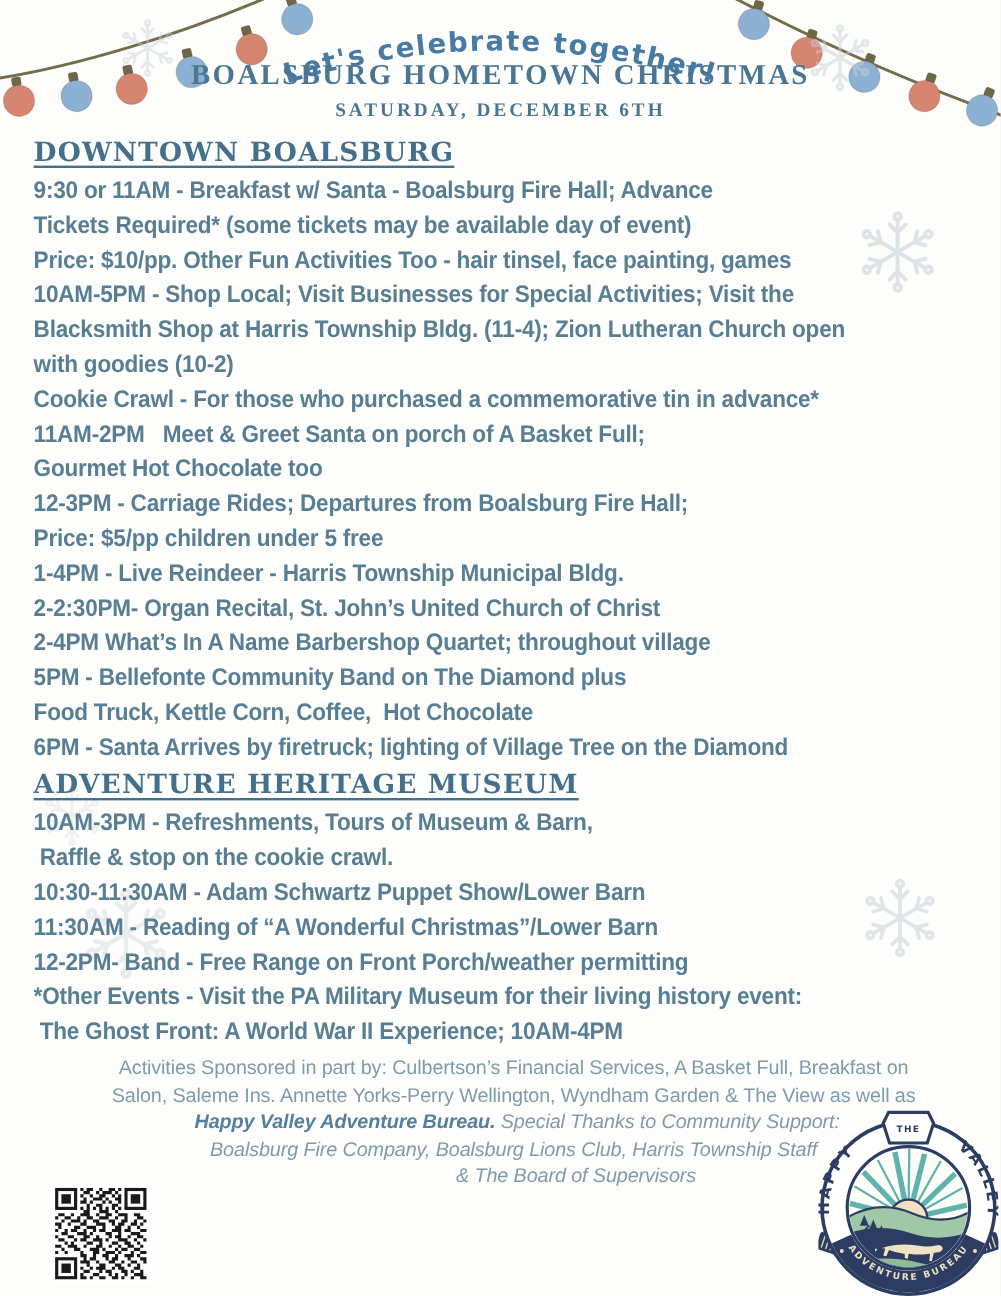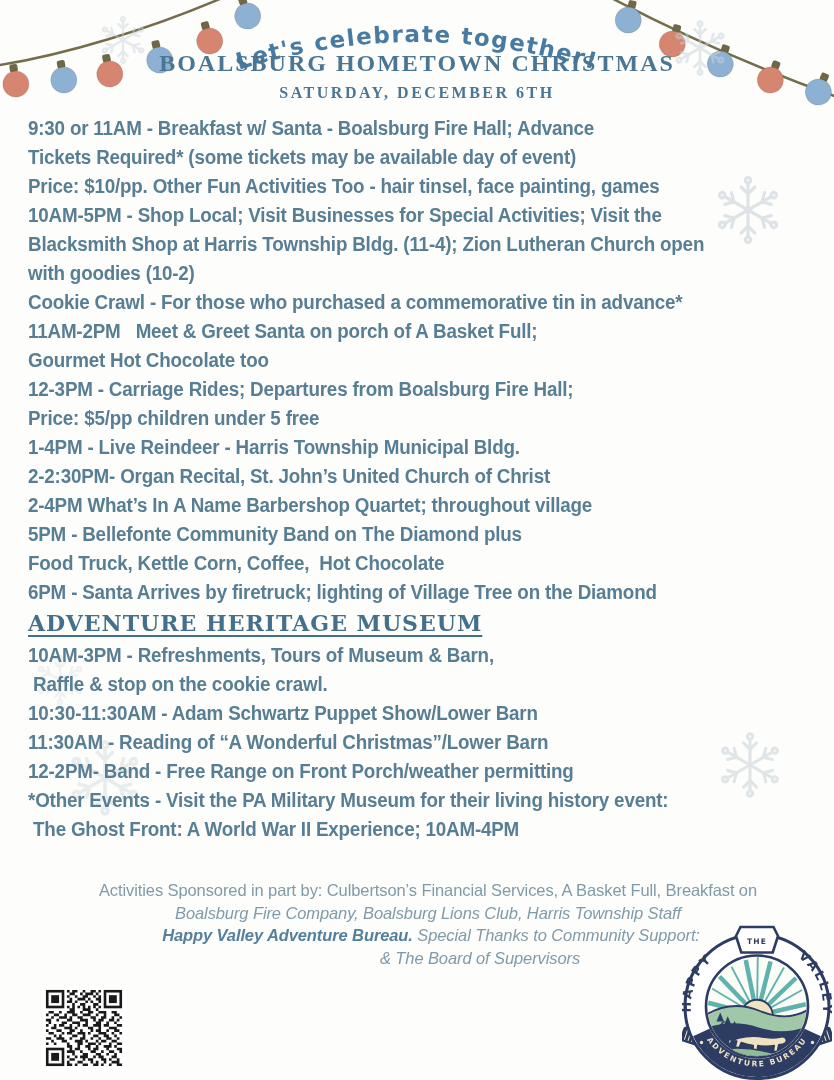--- a/index.html
+++ b/index.html
@@ -95,20 +95,21 @@
     <path id="arcP" d="M 238 66 Q 417 10 596 66" fill="none"></path>
     <text class="arc-text" text-anchor="middle">
       <textPath href="#arcP" startOffset="50%">Let's celebrate together!</textPath>
     </text>
   </svg>
 
   <div class="title title1">BOALSBURG HOMETOWN CHRISTMAS</div>
   <div class="title title2">SATURDAY, DECEMBER 6TH</div>
 
   <div class="content">
+    <div class="sec-h">DOWNTOWN BOALSBURG</div>
     <div class="lines">
       <div class="line">9:30 or 11AM - Breakfast w/ Santa - Boalsburg Fire Hall; Advance</div>
       <div class="line">Tickets Required* (some tickets may be available day of event)</div>
       <div class="line">Price: $10/pp. Other Fun Activities Too - hair tinsel, face painting, games</div>
       <div class="line">10AM-5PM - Shop Local; Visit Businesses for Special Activities; Visit the</div>
       <div class="line">Blacksmith Shop at Harris Township Bldg. (11-4); Zion Lutheran Church open</div>
       <div class="line">with goodies (10-2)</div>
       <div class="line">Cookie Crawl - For those who purchased a commemorative tin in advance*</div>
       <div class="line">11AM-2PM   Meet &amp; Greet Santa on porch of A Basket Full;</div>
       <div class="line">Gourmet Hot Chocolate too</div>
@@ -128,22 +129,23 @@
       <div class="line">10:30-11:30AM - Adam Schwartz Puppet Show/Lower Barn</div>
       <div class="line">11:30AM - Reading of “A Wonderful Christmas”/Lower Barn</div>
       <div class="line">12-2PM- Band - Free Range on Front Porch/weather permitting</div>
       <div class="line">*Other Events - Visit the PA Military Museum for their living history event:</div>
       <div class="line"> The Ghost Front: A World War II Experience; 10AM-4PM</div>
     </div>
   </div>
 
   <div class="sponsors">
     <div class="sp-line">Activities Sponsored in part by: Culbertson’s Financial Services, A Basket Full, Breakfast on</div>
+    <div class="sp-line">Salon, Saleme Ins. Annette Yorks-Perry Wellington, Wyndham Garden &amp; The View as well as</div>
+    <div class="sp-line sp-l4"><span class="sp-hl">Happy Valley Adventure Bureau.</span><span class="sp-it"> Special Thanks to Community Support:</span></div>
     <div class="sp-line sp-it">Boalsburg Fire Company, Boalsburg Lions Club, Harris Township Staff</div>
-    <div class="sp-line sp-l4"><span class="sp-hl">Happy Valley Adventure Bureau.</span><span class="sp-it"> Special Thanks to Community Support:</span></div>
     <div class="sp-line sp-it sp-l6">&amp; The Board of Supervisors</div>
   </div>
 
   <svg class="qr" width="84" height="84" viewBox="-1.5 -1.5 32 32">
     <rect x="-1.5" y="-1.5" width="32" height="32" fill="#ffffff"></rect>
     <g fill="#1a1a1a">
       <rect x="0" y="0" width="7" height="7"></rect>
         <rect x="22" y="0" width="7" height="7"></rect>
         <rect x="0" y="22" width="7" height="7"></rect>
     </g>

